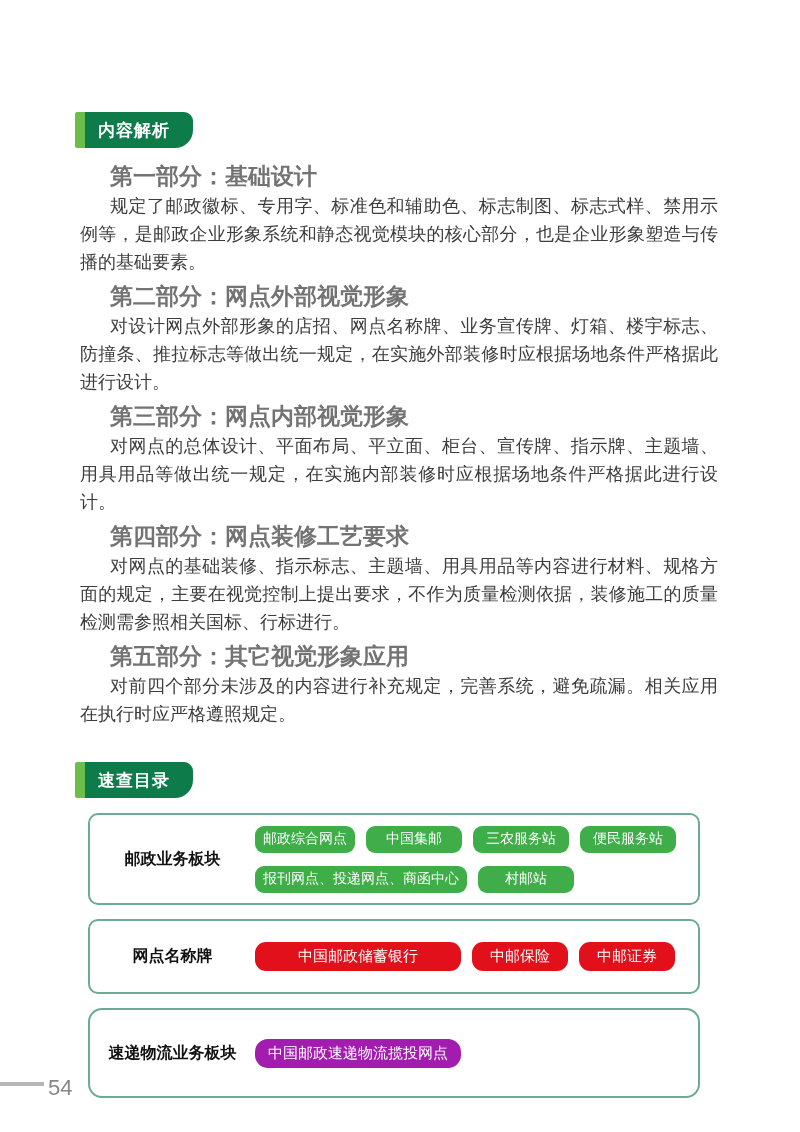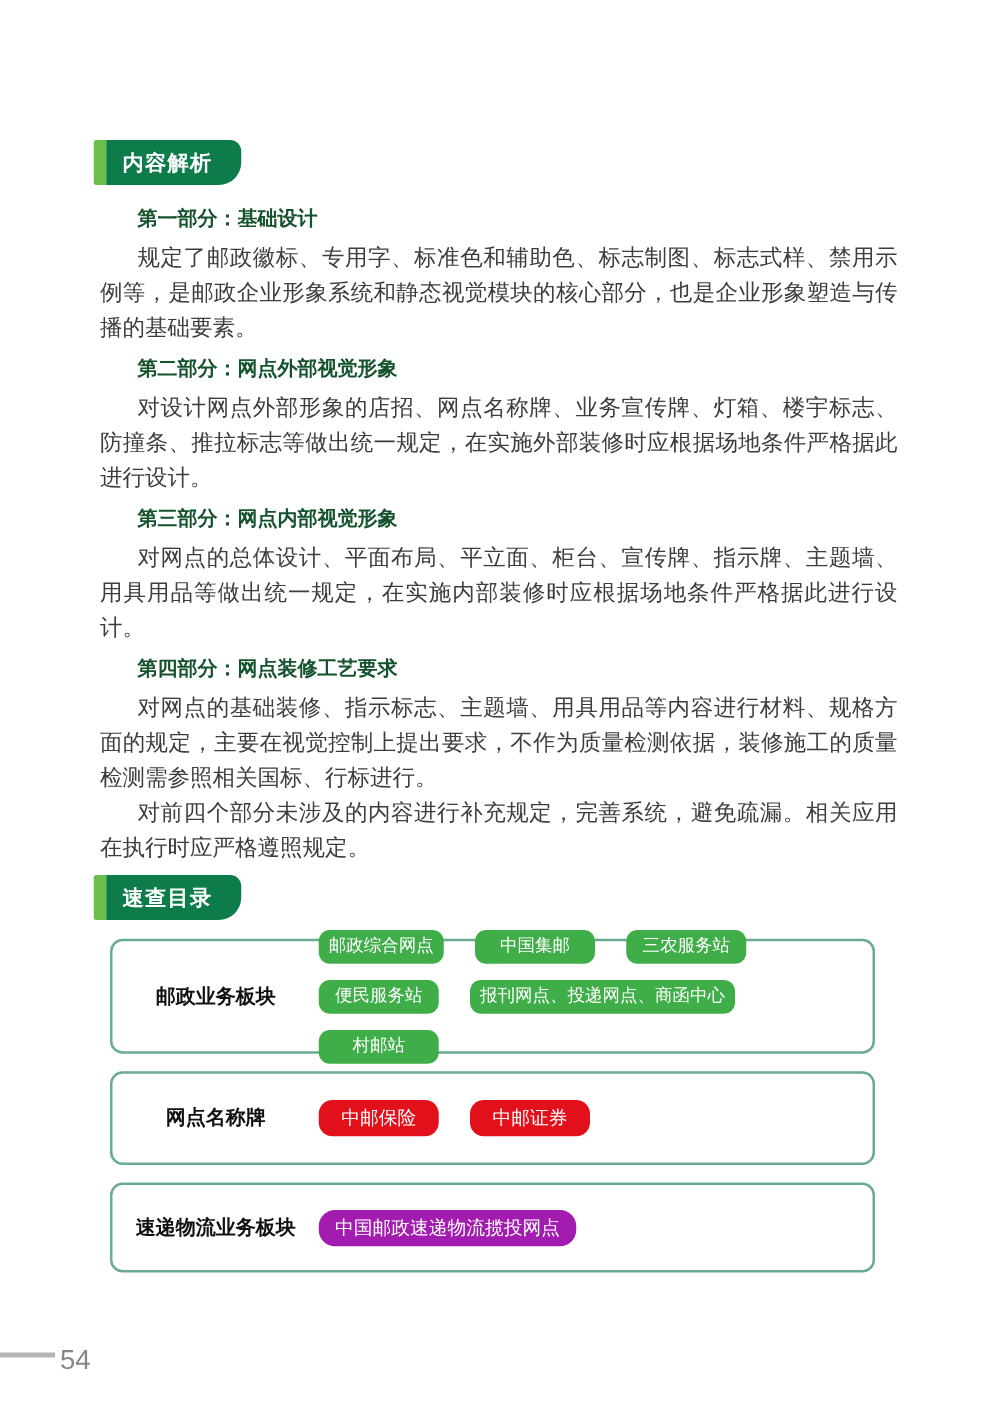--- a/index.html
+++ b/index.html
@@ -33,35 +33,35 @@
     color: #ffffff;
     font-size: 17px;
     font-weight: bold;
     letter-spacing: 1px;
     display: flex;
     align-items: center;
     padding-left: 13px;
     border-radius: 0 9px 18px 0;
   }
   .badge-analysis { margin-top: 112px; margin-bottom: 14px; }
-  .badge-directory { margin-top: 8px; margin-bottom: 14px; }
+  .badge-directory { margin-top: 34px; margin-bottom: 14px; }
 
   
   .content {
     margin: 0 82px 0 80px;
     color: #3d3d3d;
     font-size: 18px;
   }
   .part-heading {
     margin: 6px 0 2px 0;
     padding-left: 30px;
-    font-size: 16px;
+    font-size: 23px;
     line-height: 28px;
     font-weight: bold;
-    color: #14532d;
+    color: #737373;
   }
   .part-body {
     margin: 0;
     line-height: 28px;
     text-align: justify;
     text-indent: 30px;
   }
 
   .directory-intro {
     margin: 26px 82px 0 80px;
@@ -77,35 +77,35 @@
     width: 612px;
     border: 2px solid #6aab92;
     border-radius: 10px;
     display: flex;
     align-items: center;
     margin-bottom: 14px;
     background: #ffffff;
   }
   .biz-box-postal   { height: 92px; }
   .biz-box-finance  { height: 75px; }
-  .biz-box-logistics{ height: 72px; }
+  .biz-box-logistics{ height: 90px; border-radius: 14px; }
   .box-label {
     width: 165px;
     flex-shrink: 0;
     text-align: center;
     font-size: 16px;
     font-weight: bold;
     color: #111111;
   }
   .btns {
     flex: 1;
     display: flex;
     flex-wrap: wrap;
     align-items: flex-end;
-    gap: 13px 25px;
+    gap: 13px 11px;
     padding-right: 8px;
   }
   .tag {
     display: inline-flex;
     justify-content: center;
     align-items: center;
     min-width: 96px;
     height: 27px;
     padding: 0 8px;
     border-radius: 9px;
@@ -151,20 +151,21 @@
 
     <h3 class="part-heading">第二部分：网点外部视觉形象</h3>
     <p class="part-body">对设计网点外部形象的店招、网点名称牌、业务宣传牌、灯箱、楼宇标志、防撞条、推拉标志等做出统一规定，在实施外部装修时应根据场地条件严格据此进行设计。</p>
 
     <h3 class="part-heading">第三部分：网点内部视觉形象</h3>
     <p class="part-body">对网点的总体设计、平面布局、平立面、柜台、宣传牌、指示牌、主题墙、用具用品等做出统一规定，在实施内部装修时应根据场地条件严格据此进行设计。</p>
 
     <h3 class="part-heading">第四部分：网点装修工艺要求</h3>
     <p class="part-body">对网点的基础装修、指示标志、主题墙、用具用品等内容进行材料、规格方面的规定，主要在视觉控制上提出要求，不作为质量检测依据，装修施工的质量检测需参照相关国标、行标进行。</p>
 
+    <h3 class="part-heading">第五部分：其它视觉形象应用</h3>
     <p class="part-body">对前四个部分未涉及的内容进行补充规定，完善系统，避免疏漏。相关应用在执行时应严格遵照规定。</p>
   </div>
 
   <div class="badge badge-directory">
     <span class="strip"></span>
     <span class="badge-label">速查目录</span>
   </div>
 
 
   <div class="boxes">
@@ -177,20 +178,21 @@
         <span class="tag tag-green">三农服务站</span>
         <span class="tag tag-green">便民服务站</span>
         <span class="tag tag-green tag-wide">报刊网点、投递网点、商函中心</span>
         <span class="tag tag-green">村邮站</span>
       </div>
     </div>
 
     <div class="biz-box biz-box-finance">
       <div class="box-label">网点名称牌</div>
       <div class="btns">
+        <span class="tag tag-red tag-wide">中国邮政储蓄银行</span>
         <span class="tag tag-red">中邮保险</span>
         <span class="tag tag-red">中邮证券</span>
       </div>
     </div>
 
     <div class="biz-box biz-box-logistics">
       <div class="box-label">速递物流业务板块</div>
       <div class="btns">
         <span class="tag tag-orange">中国邮政速递物流揽投网点</span>
       </div>

